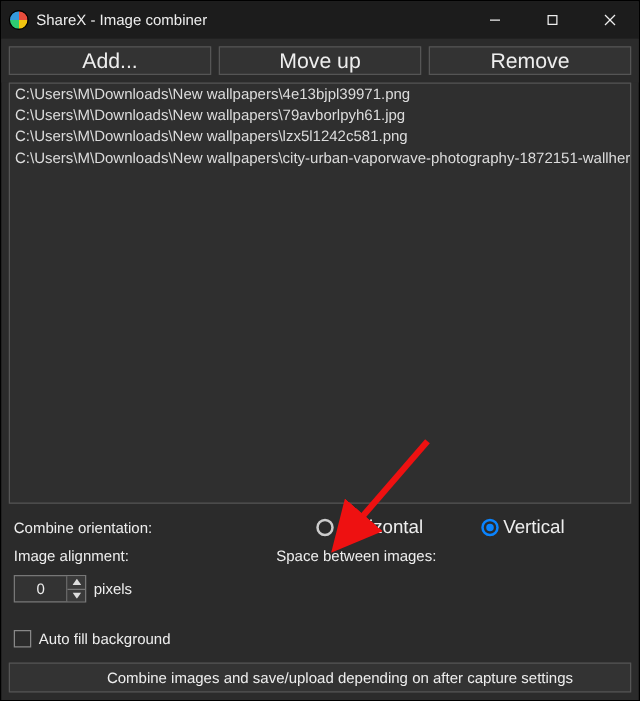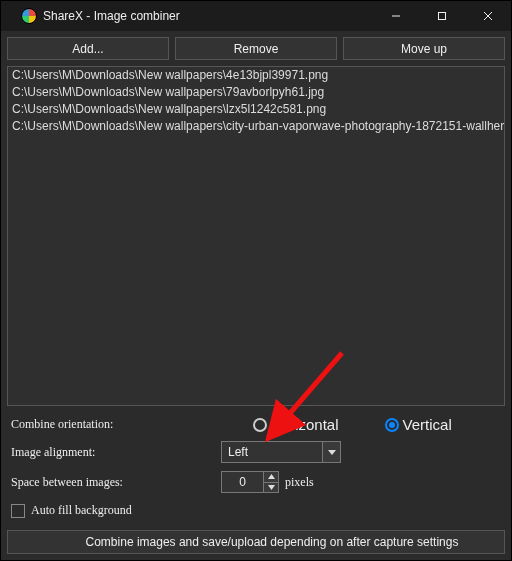--- a/index.html
+++ b/index.html
@@ -13,21 +13,21 @@
     overflow: hidden;
     position: relative;
   }
   .window { border: 1px solid #000; width: 512px; height: 561px; background:#2b2b2b; display:flex; flex-direction:column; }
   
   .titlebar {
     height: 30px;
     background: #1c1c1c;
     display: flex;
     align-items: center;
-    padding-left: 20px;
+    padding-left: 6px;
     color: #eee;
   }
   .app-icon {
     width: 16px; height: 16px;
     border-radius: 50%;
     background: conic-gradient(#e74c3c 0 90deg,#f1c40f 90deg 180deg,#2ecc71 180deg 270deg,#3498db 270deg 360deg);
     margin-right: 6px;
     border:1px solid #000;
   }
   .title-text { flex: 0 0 auto; font-size: 12px; }
@@ -41,21 +41,21 @@
   
   .toolbar {
     display:flex; gap:6px; padding:6px;
     background:#2b2b2b;
   }
   .tb-btn {
     flex:1;
     background:#333;
     border:1px solid #555;
     color:#eee;
-    font-size:12px;
+    font-size:17px;
     height:23px;
     display:flex; align-items:center; justify-content:center;
     cursor:pointer;
   }
   
   .filelist {
     margin:0 6px 6px 6px;
     border:1px solid #555;
     background:#2f2f2f;
     flex:1;
@@ -74,21 +74,21 @@
     color:#fff;
   }
   
   .settings {
     padding:4px 10px 8px 10px;
     display:grid;
     grid-template-columns: 210px 1fr;
     row-gap:8px;
     align-items:center;
   }
-  .lbl { color:#eee; font-size:12px;font-family:Liberation Serif, serif; }
+  .lbl { color:#eee; font-size:12px; }
   .radios { display:flex; align-items:center; gap:14px; }
   .radio {
     width:14px; height:14px; border-radius:50%;
     border:2px solid #ccc; display:inline-block;
     position:relative; margin-right:4px;
     background:#2b2b2b;
     vertical-align:middle;
   }
   .radio.checked::after{
     content:""; position:absolute; width:6px; height:6px; border-radius:50%;
@@ -108,21 +108,21 @@
   .dropdown .dd-btn svg{width:8px;height:8px;fill:#ddd;}
   .spinrow{display:flex; align-items:center; gap:6px;}
   .spinner{
     display:flex; width:58px; height:22px; border:1px solid #777; background:#333;
   }
   .spinner .sp-val{ flex:1; text-align:center; color:#eee; font-size:12px; display:flex; align-items:center; justify-content:center;}
   .spinner .sp-btns{ width:15px; display:flex; flex-direction:column; border-left:1px solid #777;}
   .spinner .sp-up,.spinner .sp-down{ flex:1; display:flex; align-items:center; justify-content:center; background:#3a3a3a;}
   .spinner .sp-down{ border-top:1px solid #777;}
   .spinner svg{width:7px;height:5px;fill:#ddd;}
-  .checkrow{ grid-column:1 / span 2; display:flex; align-items:center; gap:6px; margin-top:2px;text-align:right;}
+  .checkrow{ grid-column:1 / span 2; display:flex; align-items:center; gap:6px; margin-top:14px;text-align:right;}
   .checkbox{
     width:14px;height:14px;border:1px solid #888;background:#2b2b2b;display:inline-block;
   }
   
   .combine-btn{
     margin:4px 6px 6px 6px;
     background:#333; border:1px solid #555; color:#eee;
     height:24px; display:flex; align-items:center; justify-content:center;
     font-size:12px; cursor:pointer;padding-left:32px;
   }
@@ -154,22 +154,22 @@
     <div class="win-btn">
       <svg viewBox="0 0 10 10">
           <line x1="1" y1="1" x2="9" y2="9"></line>
           <line x1="9" y1="1" x2="1" y2="9"></line>
         </svg>
     </div>
   </div>
 
   <div class="toolbar">
     <div class="tb-btn">Add...</div>
+    <div class="tb-btn">Move up</div>
     <div class="tb-btn">Remove</div>
-    <div class="tb-btn">Move up</div>
   </div>
 
   <div class="filelist" id="filelist">
       <div class="file-row">C:\Users\M\Downloads\New wallpapers\4e13bjpl39971.png</div>
       <div class="file-row">C:\Users\M\Downloads\New wallpapers\79avborlpyh61.jpg</div>
       <div class="file-row">C:\Users\M\Downloads\New wallpapers\lzx5l1242c581.png</div>
       <div class="file-row">C:\Users\M\Downloads\New wallpapers\city-urban-vaporwave-photography-1872151-wallhere.com.jpg</div>
     </div>
 
   <div class="settings">
@@ -179,30 +179,20 @@
         <span class="radio" id="r-h"></span>
         <span>Horizontal</span>
       </span>
       <span class="rlabel">
         <span class="radio checked" id="r-v"></span>
         <span>Vertical</span>
       </span>
     </div>
 
     <div class="lbl">Image alignment:</div>
-    <div>
-      <div class="dropdown">
-        <div class="dd-text">Left</div>
-        <div class="dd-btn">
-          <svg viewBox="0 0 8 8">
-              <polygon points="0,2 8,2 4,7"></polygon>
-            </svg>
-        </div>
-      </div>
-    </div>
 
     <div class="lbl">Space between images:</div>
     <div class="spinrow">
       <div class="spinner">
         <div class="sp-val">0</div>
         <div class="sp-btns">
           <div class="sp-up">
               <svg viewBox="0 0 7 5">
                 <polygon points="3.5,0 7,5 0,5"></polygon>
               </svg>

